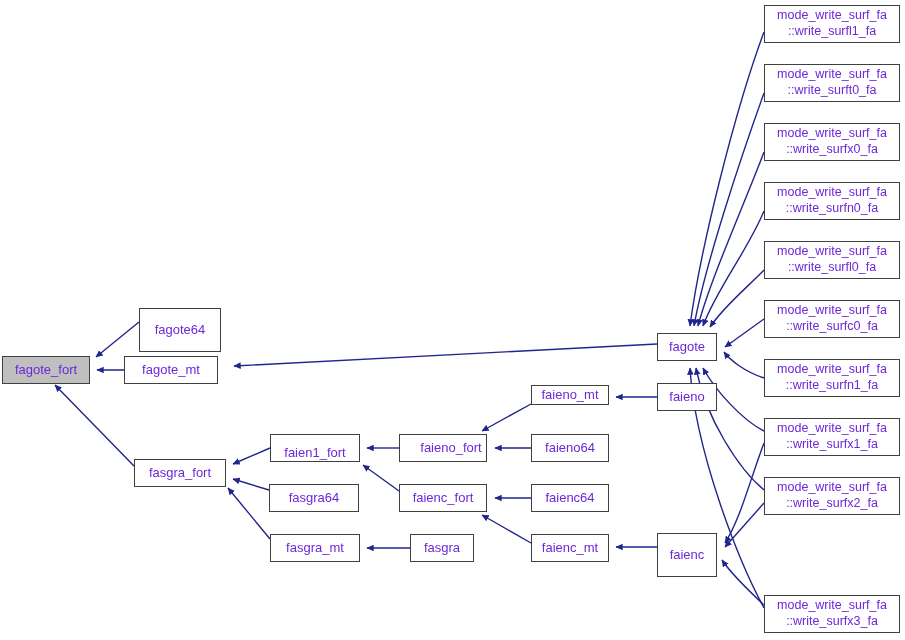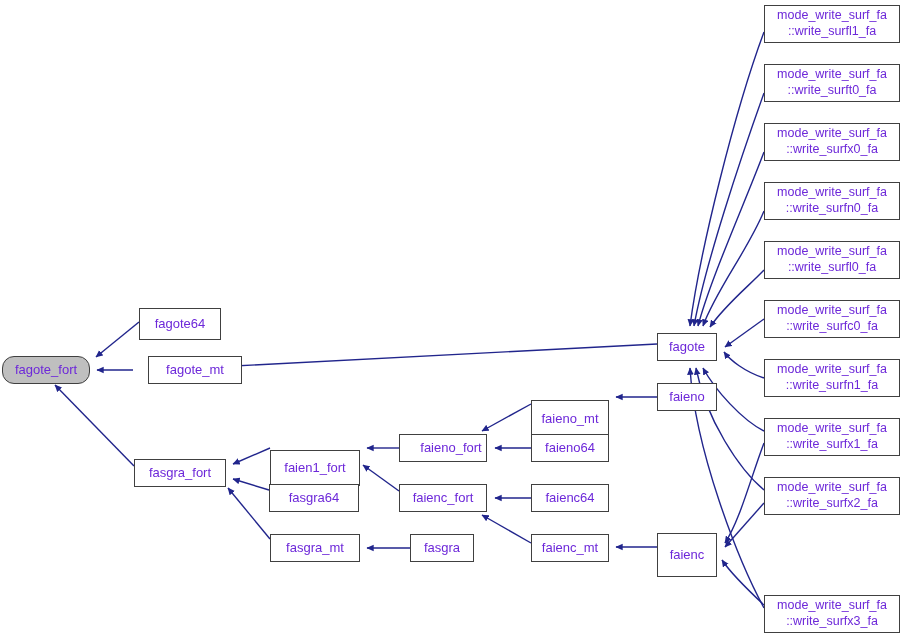--- a/index.html
+++ b/index.html
@@ -34,21 +34,20 @@
     text-align: center;
     display: flex;
     align-items: center;
     justify-content: center;
     white-space: pre-line;
     z-index: 2;
   }
   .node.current {
     background: #bfbfbf;
     border-color: #404040;
-    border-radius: 12px;
   }
   .node .nlabel {
     display: block;
     width: 100%;
     padding: 0 3px;
     box-sizing: border-box;
   }
   .node.two-line {
     font-size: 12.5px;
     line-height: 1.25;
@@ -88,30 +87,30 @@
       <path d="M764,319 L725,347" fill="none" stroke="#21258c" stroke-width="1.4" marker-end="url(#ah)"></path>
       <path d="M764,378 C745,372 730,360 724,352" fill="none" stroke="#21258c" stroke-width="1.4" marker-end="url(#ah)"></path>
       <path d="M764,431 C742,420 715,390 703,368" fill="none" stroke="#21258c" stroke-width="1.4" marker-end="url(#ah)"></path>
       <path d="M764,490 C740,470 706,420 696,368" fill="none" stroke="#21258c" stroke-width="1.4" marker-end="url(#ah)"></path>
       <path d="M764,608 C738,560 695,450 690,368" fill="none" stroke="#21258c" stroke-width="1.4" marker-end="url(#ah)"></path>
       <path d="M764,443 C750,480 740,520 725,543" fill="none" stroke="#21258c" stroke-width="1.4" marker-end="url(#ah)"></path>
       <path d="M764,503 L725,547" fill="none" stroke="#21258c" stroke-width="1.4" marker-end="url(#ah)"></path>
       <path d="M764,605 C748,590 730,572 722,560" fill="none" stroke="#21258c" stroke-width="1.4" marker-end="url(#ah)"></path>
     </svg>
 <div class="node current" style="left: 2px; top: 356px; width: 88px; height: 28px;"><span class="nlabel">fagote_fort</span></div>
-    <div class="node" style="left: 139px; top: 308px; width: 82px; height: 32px;"><span class="nlabel">fagote64</span></div>
-    <div class="node" style="left: 148px; top: 356px; width: 94px; height: 28px;"><span class="nlabel">fagote_mt</span></div>
+    <div class="node" style="left: 139px; top: 308px; width: 82px; height: 44px;"><span class="nlabel">fagote64</span></div>
+    <div class="node" style="left: 124px; top: 356px; width: 94px; height: 28px;"><span class="nlabel">fagote_mt</span></div>
     <div class="node" style="left: 134px; top: 459px; width: 92px; height: 28px;"><span class="nlabel">fasgra_fort</span></div>
-    <div class="node" style="left: 270px; top: 450px; width: 90px; height: 36px;"><span class="nlabel">faien1_fort</span></div>
+    <div class="node" style="left: 270px; top: 434px; width: 90px; height: 28px; align-items: flex-end;"><span class="nlabel">faien1_fort</span></div>
     <div class="node" style="left: 269px; top: 484px; width: 90px; height: 28px;"><span class="nlabel">fasgra64</span></div>
     <div class="node" style="left: 270px; top: 534px; width: 90px; height: 28px;"><span class="nlabel">fasgra_mt</span></div>
     <div class="node" style="left: 399px; top: 434px; width: 88px; height: 28px; padding-left: 16px;"><span class="nlabel">faieno_fort</span></div>
     <div class="node" style="left: 399px; top: 484px; width: 88px; height: 28px;"><span class="nlabel">faienc_fort</span></div>
     <div class="node" style="left: 410px; top: 534px; width: 64px; height: 28px;"><span class="nlabel">fasgra</span></div>
-    <div class="node" style="left: 531px; top: 400px; width: 78px; height: 39px;"><span class="nlabel">faieno_mt</span></div>
+    <div class="node" style="left: 531px; top: 385px; width: 78px; height: 20px;"><span class="nlabel">faieno_mt</span></div>
     <div class="node" style="left: 531px; top: 434px; width: 78px; height: 28px;"><span class="nlabel">faieno64</span></div>
     <div class="node" style="left: 531px; top: 484px; width: 78px; height: 28px;"><span class="nlabel">faienc64</span></div>
     <div class="node" style="left: 531px; top: 534px; width: 78px; height: 28px;"><span class="nlabel">faienc_mt</span></div>
     <div class="node" style="left: 657px; top: 333px; width: 60px; height: 28px;"><span class="nlabel">fagote</span></div>
     <div class="node" style="left: 657px; top: 383px; width: 60px; height: 28px;"><span class="nlabel">faieno</span></div>
     <div class="node" style="left: 657px; top: 533px; width: 60px; height: 44px;"><span class="nlabel">faienc</span></div>
     <div class="node two-line" style="left: 764px; top: 5px; width: 136px; height: 38px;"><span class="nlabel">mode_write_surf_fa
 ::write_surfl1_fa</span></div>
     <div class="node two-line" style="left: 764px; top: 64px; width: 136px; height: 38px;"><span class="nlabel">mode_write_surf_fa
 ::write_surft0_fa</span></div>

